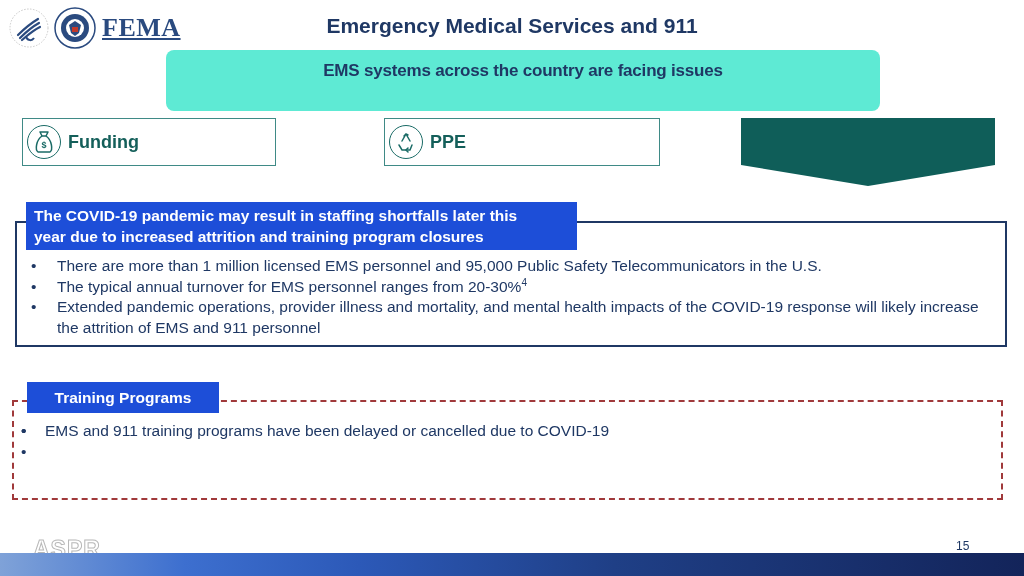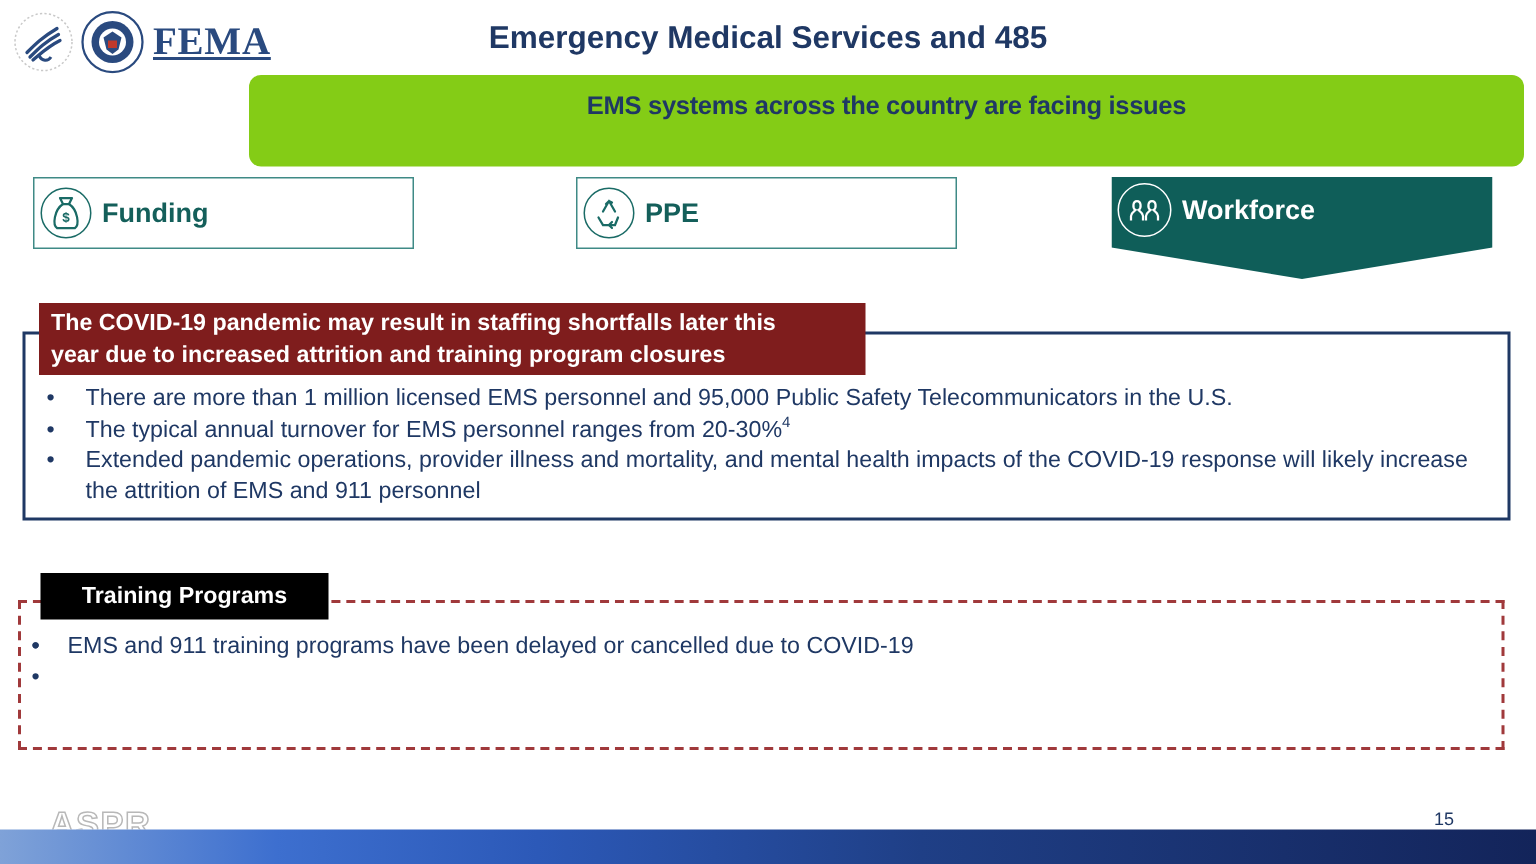--- a/index.html
+++ b/index.html
@@ -6,49 +6,49 @@
   html, body { width: 1024px; height: 576px; overflow: hidden; background: #ffffff; }
   body { position: relative; font-family: "Liberation Sans", sans-serif; color: #1f3864; }
 
   .logos { position: absolute; left: 8px; top: 6px; height: 44px; display: flex; align-items: center; gap: 4px; }
   .hhs-logo { width: 42px; height: 42px; }
   .dhs-seal { width: 42px; height: 42px; }
   .fema-word { font-family: "Liberation Serif", serif; font-size: 26px; font-weight: bold; color: #2a4a7f; letter-spacing: 0.5px; margin-left: 2px; text-decoration: underline; }
 
   .page-title { position: absolute; left: 0; width: 1024px; top: 14px; text-align: center; font-size: 21px; font-weight: bold; color: #1f3864; }
 
-  .banner { position: absolute; left: 166px; top: 50px; width: 850px; height: 61px; background: #84cc16; border-radius: 8px; }
+  .banner { position: absolute; left: 166px; top: 50px; width: 714px; height: 61px; background: #5eead4; border-radius: 8px; }
   .banner-text { position: absolute; left: 0; right: 0; top: 11px; text-align: center; font-size: 17px; font-weight: bold; color: #1f3864; letter-spacing: -0.2px; }
 
   .cat-box { position: absolute; top: 118px; height: 48px; border: 1.5px solid #3f8a86; background: #fff; display: flex; align-items: center; padding-left: 4px; }
   .cat-box .icon-circle { width: 34px; height: 34px; border: 1.8px solid #1a6b66; border-radius: 50%; display: flex; align-items: center; justify-content: center; flex-shrink: 0; }
   .cat-box .label { margin-left: 7px; font-size: 18px; font-weight: bold; color: #145f5a; }
 
   .cat-funding { left: 22px; width: 254px; }
-  .cat-ppe { left: 384px; width: 254px; }
+  .cat-ppe { left: 384px; width: 276px; }
 
   .cat-workforce { position: absolute; left: 741px; top: 118px; width: 254px; height: 68px; }
   .cat-workforce svg.bg { position: absolute; left: 0; top: 0; }
   .cat-workforce .inner { position: absolute; left: 4px; top: 4px; display: flex; align-items: center; }
   .cat-workforce .icon-circle { width: 36px; height: 36px; border: 1.8px solid #ffffff; border-radius: 50%; display: flex; align-items: center; justify-content: center; }
   .cat-workforce .label { margin-left: 7px; font-size: 18px; font-weight: bold; color: #ffffff; }
 
   .covid-box { position: absolute; left: 15px; top: 221px; width: 992px; height: 126px; border: 2.5px solid #1f3864; background: #fff; }
-  .covid-header { position: absolute; left: 26px; top: 202px; width: 551px; height: 48px; background: #7f1d1d; color: #fff; font-size: 15.5px; font-weight: bold; line-height: 21px; padding: 3px 8px; }
+  .covid-header { position: absolute; left: 26px; top: 202px; width: 551px; height: 48px; background: #1d4ed8; color: #fff; font-size: 15.5px; font-weight: bold; line-height: 21px; padding: 3px 8px; }
 
   .bullets { list-style: none; position: absolute; }
   .bullets li { position: relative; font-size: 15.5px; line-height: 20.5px; color: #1f3864; }
   .bullets li .dot { position: absolute; left: -26px; top: 0; }
   .bullets b { font-weight: normal; }
   .bullets sup { font-size: 10px; vertical-align: super; line-height: 0; }
 
   .covid-bullets { left: 57px; top: 256px; width: 940px; }
 
   .training-box { position: absolute; left: 12px; top: 400px; width: 991px; height: 100px; border: 2px dashed #a0393b; background: #fff; }
-  .training-header { position: absolute; left: 27px; top: 382px; width: 192px; height: 31px; background: #000000; color: #fff; font-size: 15.5px; font-weight: bold; line-height: 31px; text-align: center; }
+  .training-header { position: absolute; left: 27px; top: 382px; width: 192px; height: 31px; background: #1d4ed8; color: #fff; font-size: 15.5px; font-weight: bold; line-height: 31px; text-align: center; }
   .training-bullets { left: 45px; top: 421px; width: 950px; }
   .training-bullets li .dot { left: -24px; }
 
   .footer-bar { position: absolute; left: 0; top: 553px; width: 1024px; height: 23px; background: linear-gradient(to right, #7fa2d8 0%, #3d6fcf 18%, #2c59b8 35%, #1f3f86 60%, #13245a 100%); }
   .aspr-word { position: absolute; left: 33px; top: 534px; font-size: 23px; font-weight: bold; color: transparent; -webkit-text-stroke: 1px #b8b8b8; letter-spacing: 1px; height: 19px; overflow: hidden; line-height: 30px; }
   .page-number { position: absolute; left: 956px; top: 539px; font-size: 12px; color: #1f3864; }
 </style>
 </head>
 <body>
 
@@ -61,21 +61,21 @@
   <svg class="dhs-seal" viewBox="0 0 42 42">
     <circle cx="21" cy="21" r="20" fill="#ffffff" stroke="#2a4a7f" stroke-width="1.5"></circle>
     <circle cx="21" cy="21" r="14" fill="#2a4a7f"></circle>
     <circle cx="21" cy="21" r="9" fill="#ffffff"></circle>
     <path d="M15 18 L21 14 L27 18 L25 26 L21 29 L17 26 Z" fill="#2a4a7f"></path>
     <rect x="18" y="20" width="6" height="5" fill="#c0392b"></rect>
   </svg>
   <span class="fema-word">FEMA</span>
 </div>
 
-<div class="page-title">Emergency Medical Services and 485</div>
+<div class="page-title">Emergency Medical Services and 911</div>
 
 <div class="banner">
   <div class="banner-text">EMS systems across the country are facing issues</div>
 </div>
 
 <div class="cat-box cat-funding">
   <span class="icon-circle">
     <svg width="22" height="24" viewBox="0 0 22 24">
       <path d="M7 2 L15 2 L13 6 L9 6 Z" fill="none" stroke="#1a6b66" stroke-width="1.5" stroke-linejoin="round"></path>
       <path d="M9 6 C3 10, 2 20, 5 22 L17 22 C20 20, 19 10, 13 6" fill="none" stroke="#1a6b66" stroke-width="1.5"></path>
@@ -93,29 +93,20 @@
       <path d="M13 17 L11 19 L13 21" fill="none" stroke="#1a6b66" stroke-width="1.5" stroke-linecap="round"></path>
     </svg>
   </span>
   <span class="label">PPE</span>
 </div>
 
 <div class="cat-workforce">
   <svg class="bg" width="254" height="68" viewBox="0 0 254 68">
     <polygon points="0,0 254,0 254,47 127,68 0,47" fill="#0f5e59"></polygon>
   </svg>
-  <div class="inner">
-    <span class="icon-circle">
-      <svg width="24" height="18" viewBox="0 0 24 18">
-        <path d="M3 16 L3 13 C3 11, 5 10, 6 9 C4 8, 4 3, 7 3 C10 3, 10 8, 8 9 C9 10, 11 11, 11 13 L11 16" fill="none" stroke="#fff" stroke-width="1.5"></path>
-        <path d="M13 16 L13 13 C13 11, 15 10, 16 9 C14 8, 14 3, 17 3 C20 3, 20 8, 18 9 C19 10, 21 11, 21 13 L21 16" fill="none" stroke="#fff" stroke-width="1.5"></path>
-      </svg>
-    </span>
-    <span class="label">Workforce</span>
-  </div>
 </div>
 
 <div class="covid-box"></div>
 <div class="covid-header">
   <div>The COVID-19 pandemic may result in staffing shortfalls later this</div>
   <div>year due to increased attrition and training program closures</div>
 </div>
 <ul class="bullets covid-bullets">
   <li>
     <span class="dot">•</span>

